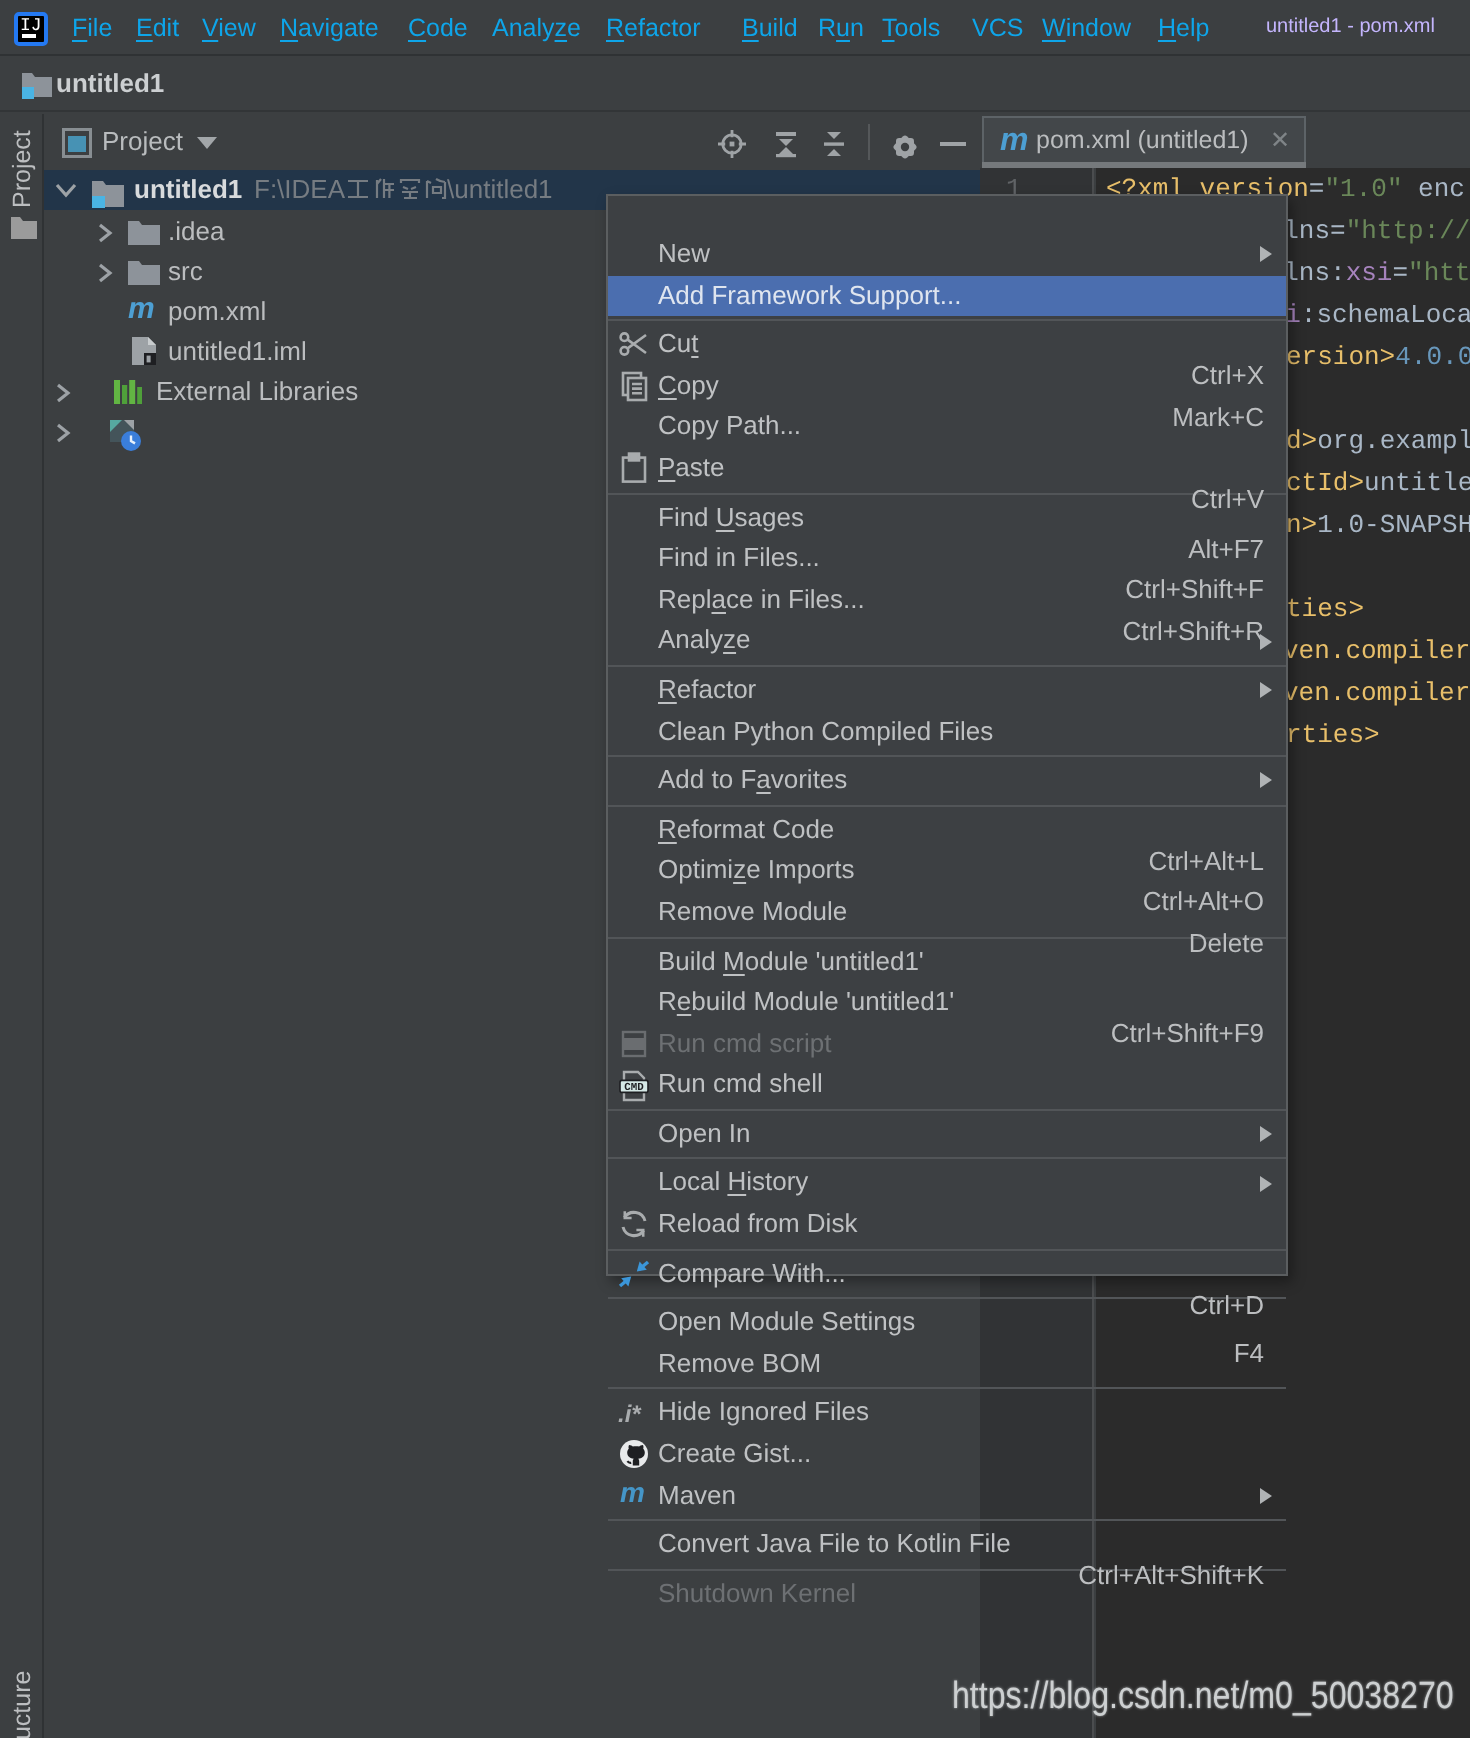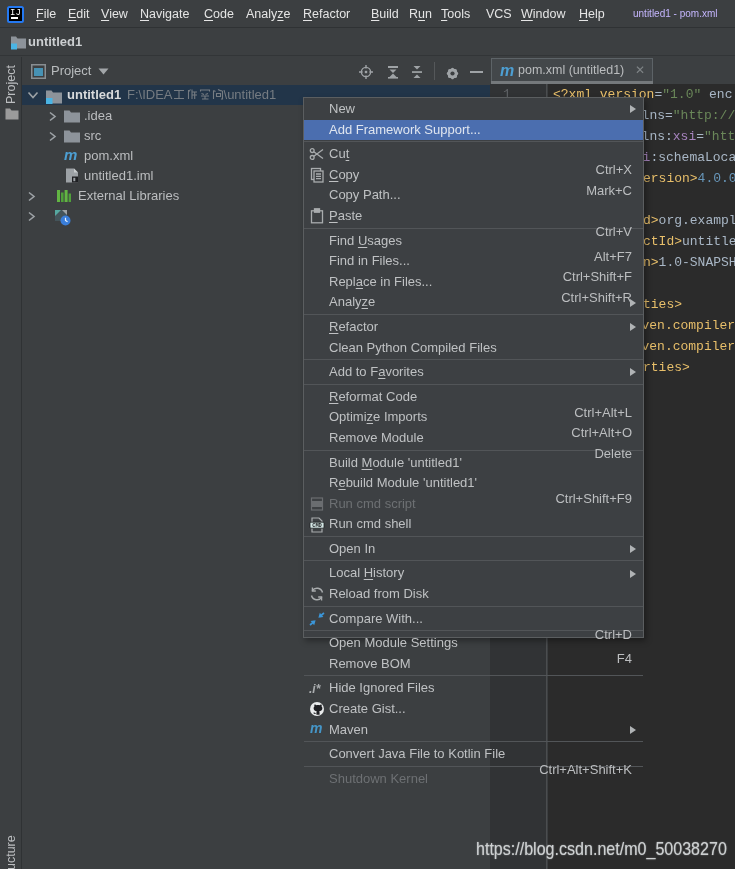--- a/index.html
+++ b/index.html
@@ -1,21 +1,21 @@
 <!DOCTYPE html>
 <html><head>
 <meta charset="utf-8">
 <style>
 *{margin:0;padding:0;box-sizing:border-box}
 html,body{width:735px;height:869px;overflow:hidden}
 body{position:relative;background:#3c3f41;font-family:"Liberation Sans",sans-serif;-webkit-font-smoothing:antialiased}
 .abs{position:absolute}
 
 #menubar{position:absolute;left:0;top:0;width:735px;height:28px;background:#3c3f41;border-bottom:1px solid #2f3234}
-#menubar .mi{position:absolute;top:0;height:28px;line-height:28px;font-size:12.5px;color:#e5e5e5}
+#menubar .mi{position:absolute;top:0;height:28px;line-height:28px;font-size:12.5px;color:#0ea5e9}
 #logo{position:absolute;left:6.5px;top:5.5px;width:17px;height:17px;background:#000;border:2px solid #2479f2;border-radius:2.5px;color:#fff;font-size:9px;font-weight:normal;font-family:"Liberation Mono",monospace;line-height:10px;padding-left:1.5px}
 #logo i{position:absolute;left:2.5px;bottom:2px;width:7px;height:1.8px;background:#fff}
 #wtitle{position:absolute;left:633px;top:0;height:28px;line-height:28px;font-size:10px;color:#c4b5fd;white-space:nowrap}
 
 #navbar{position:absolute;left:0;top:29px;width:735px;height:27px;background:#3c3f41;border-bottom:1px solid #323537}
 #navbar .t{position:absolute;left:28px;top:0;height:27px;line-height:26px;font-size:13px;font-weight:bold;color:#cccfd1}
 
 #stripe{position:absolute;left:0;top:57px;width:22px;height:812px;background:#3c3f41;border-right:1px solid #2f3234}
 .vtext{position:absolute;font-size:12.5px;color:#bcbec0;white-space:nowrap;transform:rotate(-90deg);transform-origin:top left}
 
@@ -25,21 +25,21 @@
 .trow{position:absolute;height:20.1px;line-height:20.1px;font-size:13px;color:#bbbdbf;white-space:nowrap}
 
 #tabstrip{position:absolute;left:490px;top:57px;width:245px;height:27px;background:#3c3f41}
 #tab{position:absolute;left:491px;top:58px;width:162px;height:26px;border:1px solid #5d6367;border-bottom:none;background:#43474a}
 #tabu{position:absolute;left:491px;top:81px;width:162px;height:3px;background:#75797c}
 #gutter{position:absolute;left:490px;top:84px;width:57px;height:785px;background:#313335;border-right:1px solid #4b4d4f}
 #code{position:absolute;left:548px;top:84px;width:187px;height:785px;background:#2b2b2b}
 .cl{position:absolute;font-family:"Liberation Mono",monospace;font-size:13px;line-height:21px;white-space:pre}
 .tg{color:#e8bf6a}.st{color:#6a8759}.df{color:#a9b7c6}.pu{color:#a683bd}
 
-#popup{position:absolute;left:303px;top:97px;width:341px;height:541px;background:#3d4043;border:1px solid #5b5e60;z-index:50;padding-top:1px;box-shadow:2px 3px 6px rgba(0,0,0,.35)}
+#popup{position:absolute;left:303px;top:97px;width:341px;height:541px;background:#3d4043;border:1px solid #5b5e60;z-index:50;padding-top:19px;box-shadow:2px 3px 6px rgba(0,0,0,.35)}
 .pr{position:relative;height:20.6px;line-height:20.6px;font-size:13px;color:#bfc1c3;padding-left:25px;white-space:nowrap}
 .pr.hl{background:#4b6eaf;color:#dfe5ef}
 .pr.dis{color:#6d7073}
 .pr .sc{position:absolute;right:11px;top:16px;color:#bcbec0}
 .pr .ar{position:absolute;right:7px;top:6.3px;width:0;height:0;border-left:6px solid #b0b3b5;border-top:4px solid transparent;border-bottom:4px solid transparent}
 .pr .ic{position:absolute;left:5px;top:2.3px;width:16px;height:16px}
 .psep{height:4px;background:linear-gradient(transparent 1.5px,#525558 1.5px,#525558 2.5px,transparent 2.5px)}
 u{text-decoration:underline;text-underline-offset:2px}
 
 #wm{position:absolute;left:476px;top:837.5px;font-size:19px;color:#cdd0d1;white-space:nowrap;transform:scaleX(0.845);transform-origin:left top;text-shadow:0 0 1.5px rgba(190,193,195,.8)}

